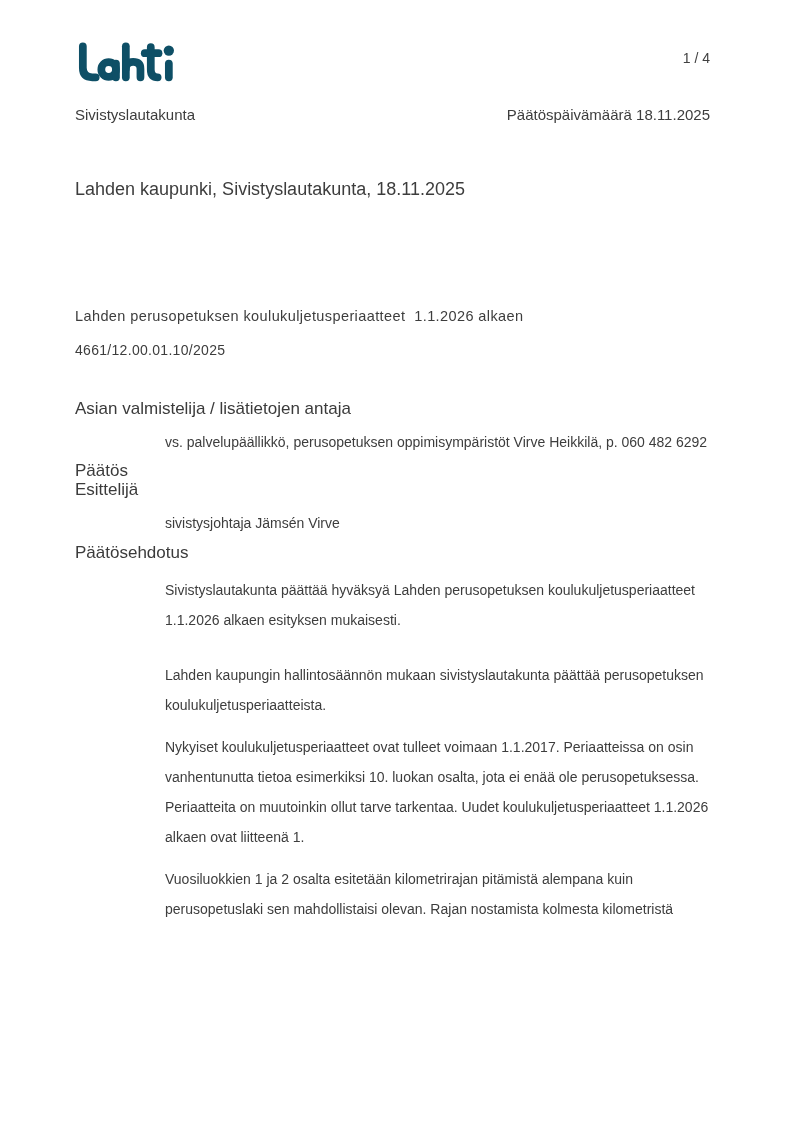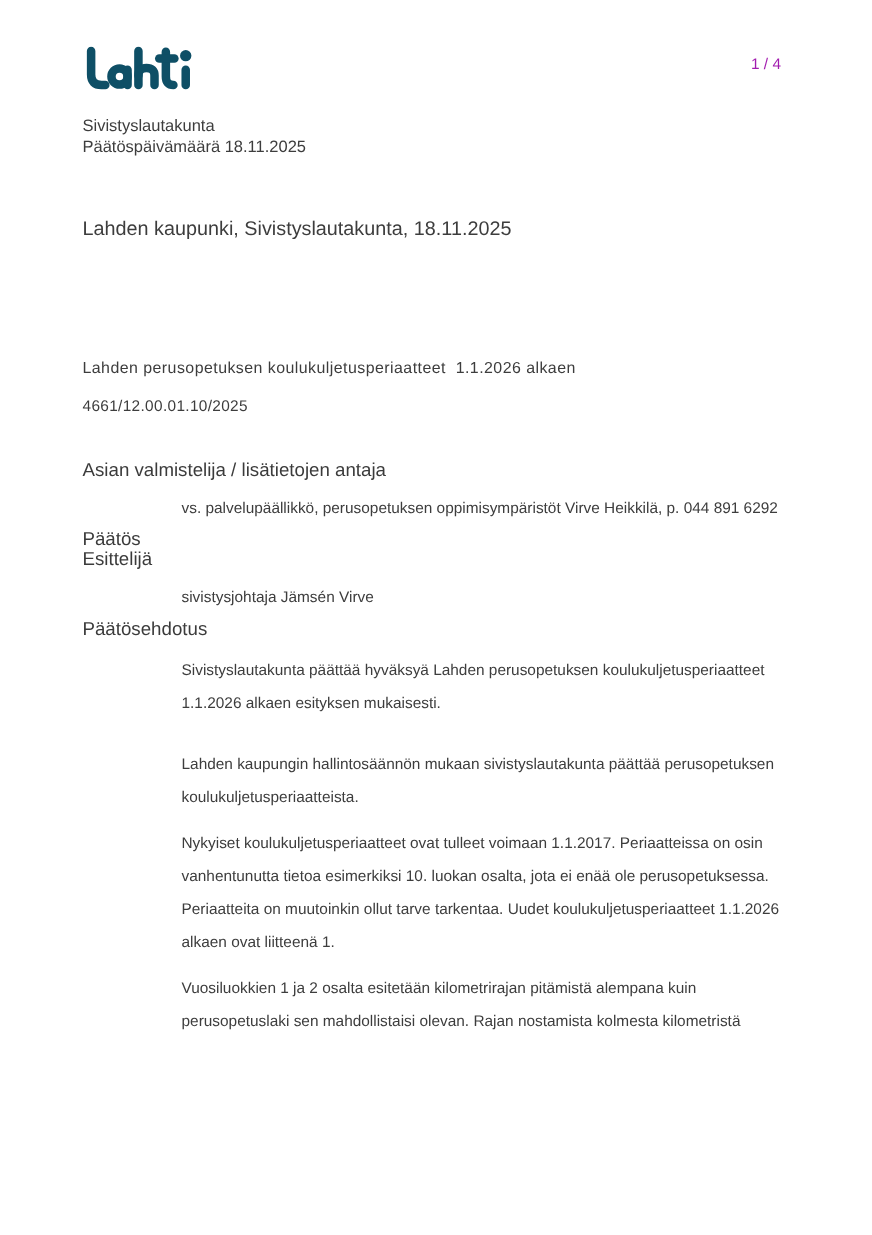--- a/index.html
+++ b/index.html
@@ -23,30 +23,29 @@
   .header-top {
     display: flex;
     justify-content: space-between;
     align-items: flex-start;
     padding: 42px 83px 0 75px;
   }
   .logo svg { display: block; }
   .page-number {
     margin-top: 8px;
     font-size: 14px;
-    color: #a21caf;
+    color: #404040;
   }
 
   .committee-row {
     display: flex;
     justify-content: space-between;
     margin: 20px 83px 0 75px;
     font-size: 15px;
     line-height: 19px;
-    flex-direction: column;
   }
 
   .org-line {
     margin: 56px 83px 0 75px;
     font-size: 18px;
     line-height: 19px;
   }
 
   
   .title-block { margin: 108px 83px 0 75px; }
@@ -137,21 +136,21 @@
   <div class="title-block">
     <div class="doc-title">Lahden perusopetuksen koulukuljetusperiaatteet  1.1.2026 alkaen</div>
     <div class="diary-number">4661/12.00.01.10/2025</div>
   </div>
 
   <div class="content">
 
     <div class="section sec-valmistelija">
       <div class="section-label">Asian valmistelija / lisätietojen antaja</div>
       <div class="section-content">
-        <p>vs. palvelupäällikkö, perusopetuksen oppimisympäristöt Virve Heikkilä, p. 044 891 6292</p>
+        <p>vs. palvelupäällikkö, perusopetuksen oppimisympäristöt Virve Heikkilä, p. 060 482 6292</p>
       </div>
     </div>
 
     <div class="section sec-paatos">
       <div class="section-label">Päätös</div>
     </div>
 
     <div class="section sec-esittelija">
       <div class="section-label">Esittelijä</div>
       <div class="section-content">

